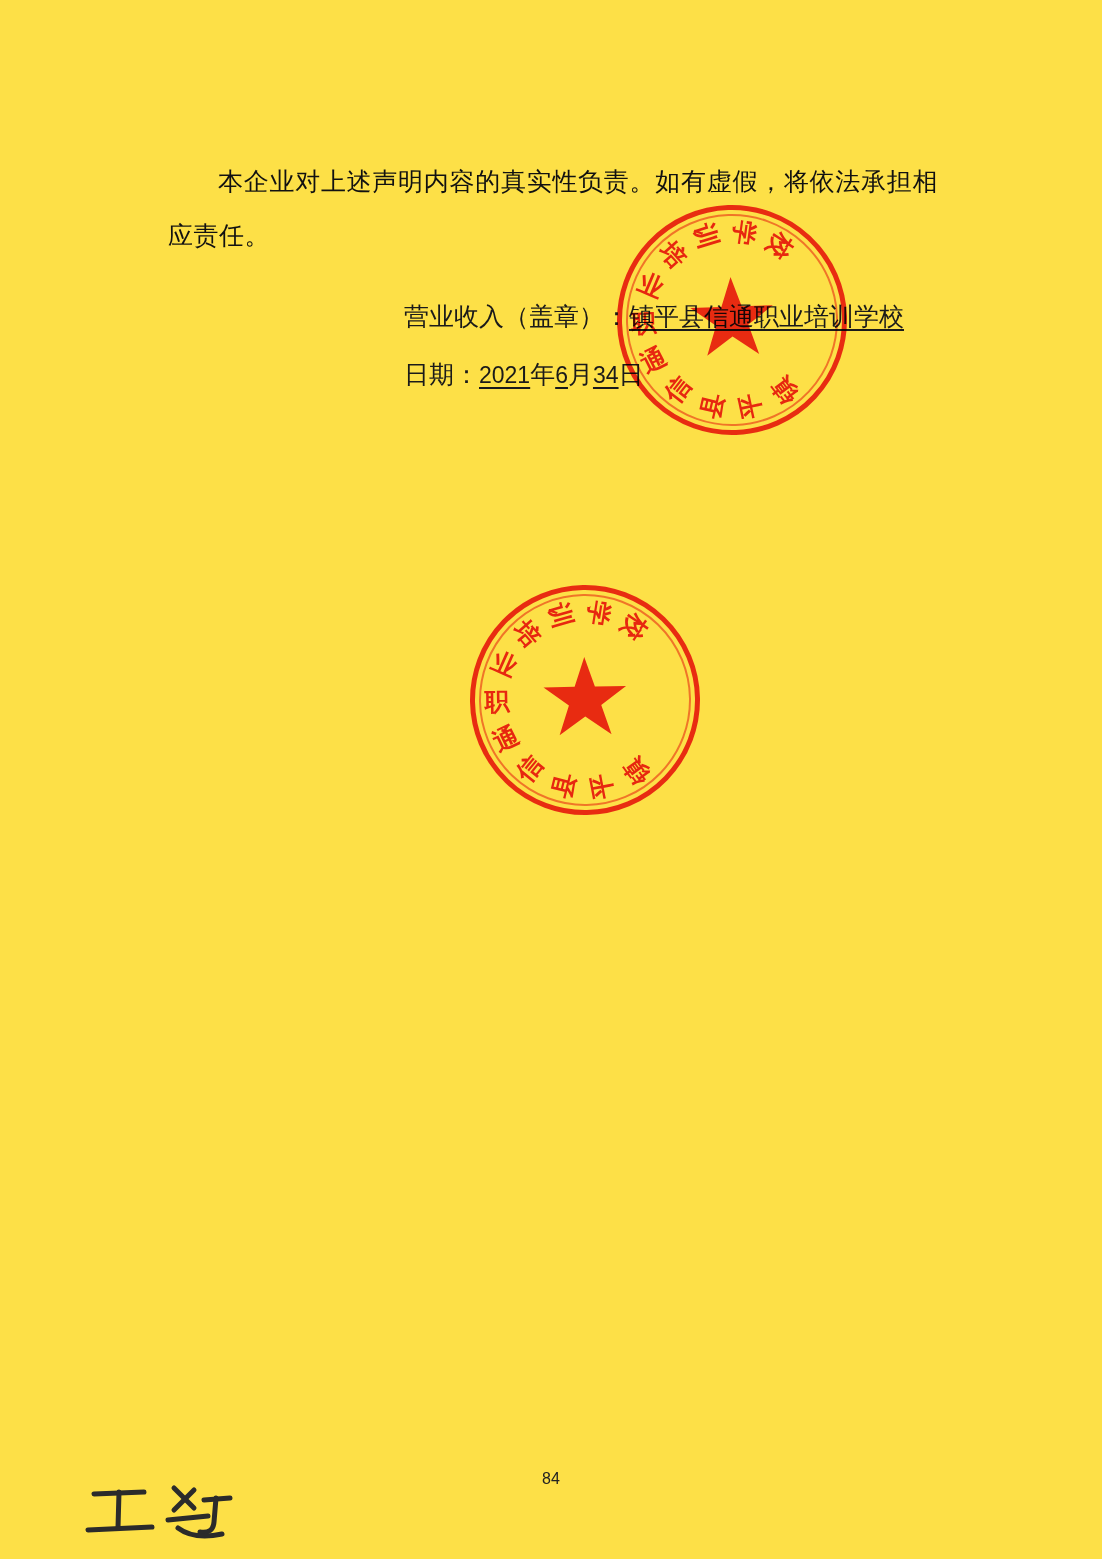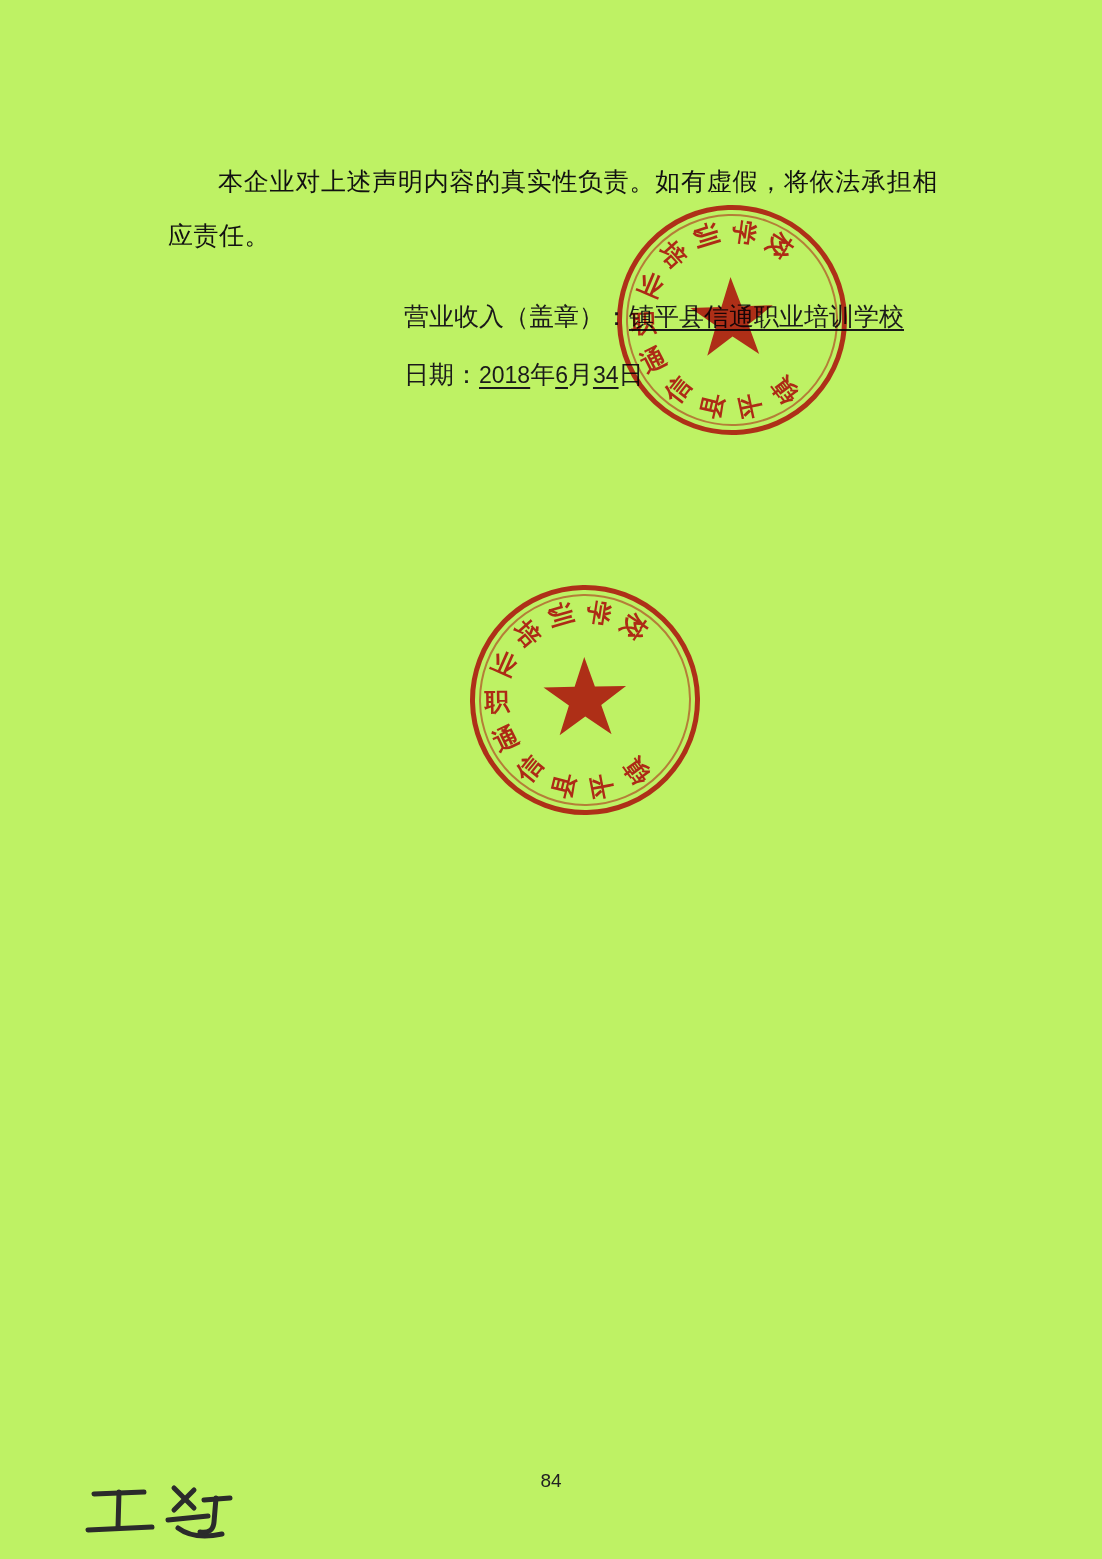--- a/index.html
+++ b/index.html
@@ -12,21 +12,21 @@
     height: 1559px;
     position: relative;
     font-family: "Liberation Serif", "DejaVu Serif", serif;
     color: #1a1a1a;
     overflow: hidden;
   }
 
   .page {
     position: absolute;
     inset: 0;
-    background: #bef264;
+    background: #fde047;
   }
 
   .doc-body {
     position: absolute;
     left: 168px;
     top: 130px;
     width: 770px;
   }
 
   .para {
@@ -134,21 +134,21 @@
   }
 
   
   .page-number {
     position: absolute;
     left: 0;
     right: 0;
     top: 1470px;
     text-align: center;
     font-family: "Liberation Sans", sans-serif;
-    font-size: 19px;
+    font-size: 16px;
     color: #222;
   }
 
   
   .handwritten {
     position: absolute;
     left: 82px;
     top: 1478px;
     width: 160px;
     height: 70px;
@@ -163,21 +163,21 @@
 
   <div class="doc-body">
 
     <p class="para indent">本企业对上述声明内容的真实性负责。如有虚假，将依法承担相应责任。</p>
 
     <div class="sig-line">
       <span class="label">营业收入（盖章）：</span><span class="underline-val">镇平县信通职业培训学校</span>
     </div>
 
     <div class="date-line">
-      <span>日期：</span><span class="num">2018</span><span>年</span><span class="num">6</span><span>月</span><span class="num">34</span><span>日</span>
+      <span>日期：</span><span class="num">2021</span><span>年</span><span class="num">6</span><span>月</span><span class="num">34</span><span>日</span>
     </div>
 
   </div>
 
   <div class="seal seal-1">
     <div class="ring"></div>
     <div class="ring inner"></div>
     <div class="arc-text">
         <span style="transform: rotate(-215deg) translate(0px, -88px) rotate(90deg) translate(-50%, -50%);">镇</span>
         <span style="transform: rotate(-190deg) translate(0px, -88px) rotate(90deg) translate(-50%, -50%);">平</span>

